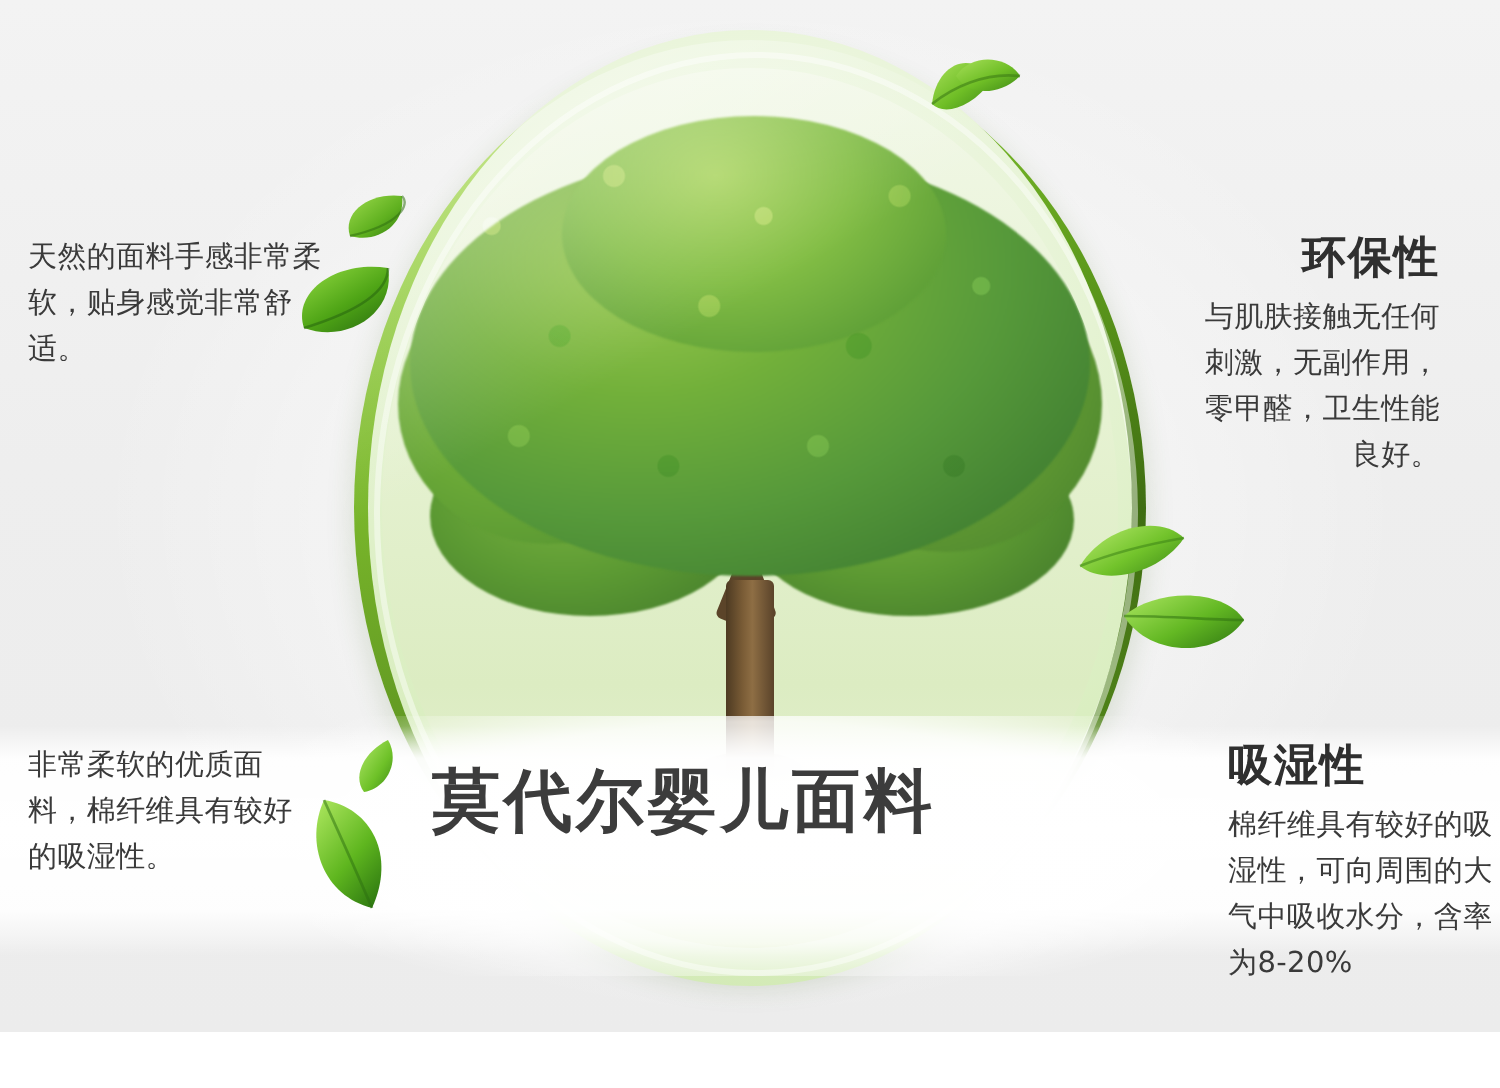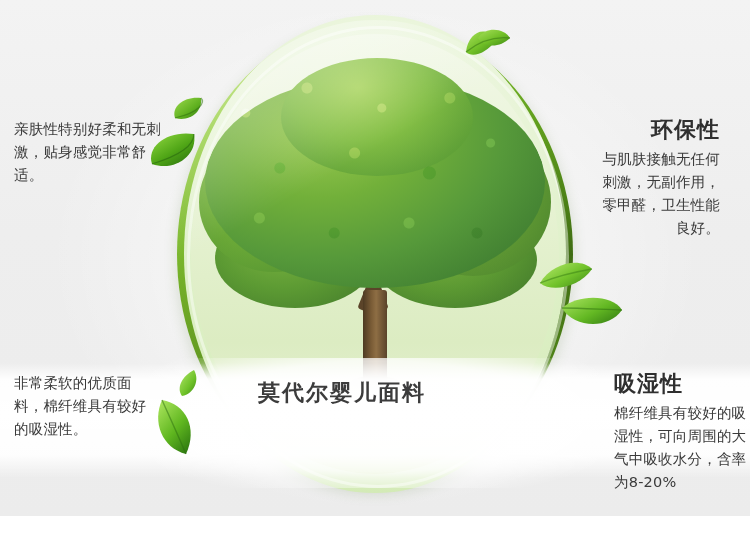--- a/index.html
+++ b/index.html
@@ -220,21 +220,21 @@
     width: 452px;
     height: 130px;
     background: radial-gradient(ellipse at 50% 45%, rgba(255,255,255,0.98) 0%, rgba(255,255,255,0.8) 55%, rgba(255,255,255,0) 85%);
   }
   .center-title {
     position: absolute;
     left: 0;
     top: 378px;
     width: 684px;
     text-align: center;
-    font-size: 22px;
+    font-size: 34px;
     font-weight: bold;
     letter-spacing: 2px;
     color: #3c3c3c;
     font-family: "DejaVu Sans", "Liberation Sans", sans-serif;
   }
 
   
   .leaf {
     position: absolute;
   }
@@ -394,21 +394,21 @@
             <stop offset="55%" stop-color="#5fb61f"></stop>
             <stop offset="100%" stop-color="#2f7a11"></stop>
         </linearGradient>
       </defs>
       <path d="M16 8 C40 12, 52 36, 40 62 C16 56, 6 30, 16 8 Z" fill="url(#lg7)"></path>
       <path d="M16 8 C26 30, 34 48, 40 62" stroke="#2b6e0f" stroke-width="1.4" fill="none" opacity="0.5"></path>
     </svg>
   </div>
 
   <div class="block blk-comfort">
-    <p>亲肤性特别好柔和无刺激，贴身感觉非常舒适。</p>
+    <p>天然的面料手感非常柔软，贴身感觉非常舒适。</p>
   </div>
 
   <div class="block blk-eco">
     <h3>环保性</h3>
     <p>与肌肤接触无任何刺激，无副作用，零甲醛，卫生性能良好。</p>
   </div>
 
   <div class="block blk-soft">
     <p>非常柔软的优质面料，棉纤维具有较好的吸湿性。</p>
   </div>

